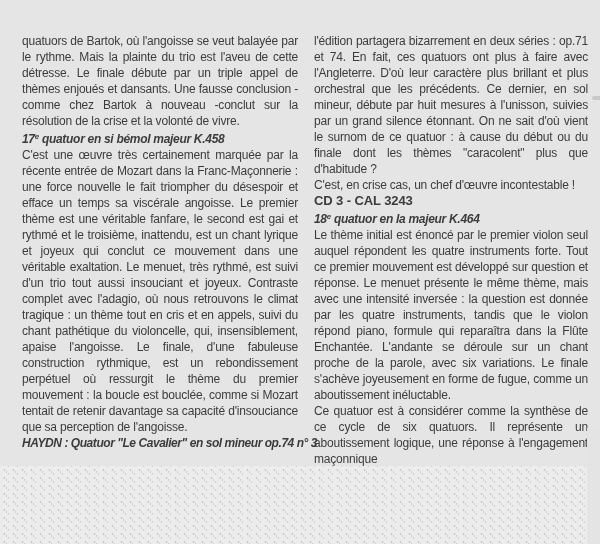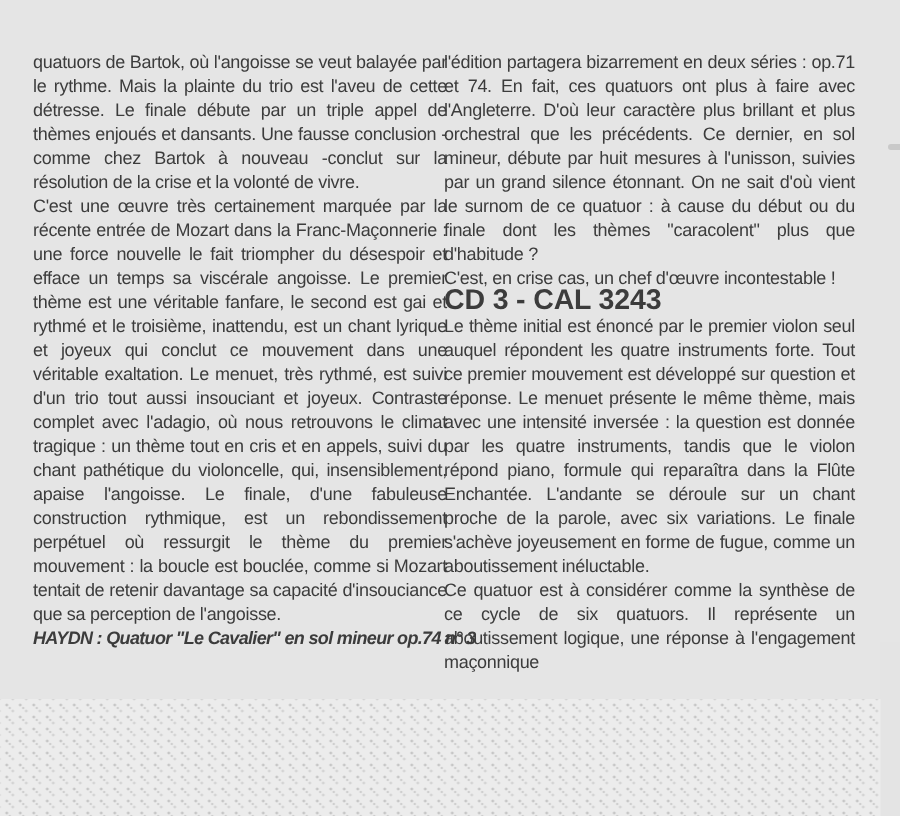--- a/index.html
+++ b/index.html
@@ -22,36 +22,36 @@
     z-index: 1;
   }
   .col-left {
     left: 22px;
     width: 276px;
     height: 432px;
     display: flex;
     flex-direction: column;
   }
   .col-right {
-    left: 296px;
+    left: 314px;
     width: 274px;
   }
   .col p { margin: 0; }
   .mt12 { margin-top: 12px; }
   .mt13 { margin-top: 13px; }
   .mt10 { margin-top: 10px; }
   .h-ital {
     font-style: italic;
     font-weight: bold;
     text-align: left;
     letter-spacing: -0.3px;
   }
   .h-bold {
     font-weight: bold;
-    font-size: 19px;
+    font-size: 13px;
     text-align: left;
     letter-spacing: -0.1px;
   }
   .haydn-heading {
     margin-top: auto;
     font-style: italic;
     font-weight: bold;
     text-align: left;
     white-space: nowrap;
     letter-spacing: -0.45px;
@@ -100,33 +100,35 @@
   }
 </style>
 </head>
 <body>
 
 <div class="page">
 
   <div class="col col-left">
     <p>quatuors de Bartok, où l'angoisse se veut balayée par le rythme. Mais la plainte du trio est l'aveu de cette détresse. Le finale débute par un triple appel de thèmes enjoués et dansants. Une fausse conclusion - comme chez Bartok à nouveau -conclut sur la résolution de la crise et la volonté de vivre.</p>
 
+    <p class="h-ital mt12"><span>17</span><span class="sup">e</span><span> quatuor en si bémol majeur K.458</span></p>
 
     <p>C'est une œuvre très certainement marquée par la récente entrée de Mozart dans la Franc-Maçonnerie : une force nouvelle le fait triompher du désespoir et efface un temps sa viscérale angoisse. Le premier thème est une véritable fanfare, le second est gai et rythmé et le troisième, inattendu, est un chant lyrique et joyeux qui conclut ce mouvement dans une véritable exaltation. Le menuet, très rythmé, est suivi d'un trio tout aussi insouciant et joyeux. Contraste complet avec l'adagio, où nous retrouvons le climat tragique : un thème tout en cris et en appels, suivi du chant pathétique du violoncelle, qui, insensiblement, apaise l'angoisse. Le finale, d'une fabuleuse construction rythmique, est un rebondissement perpétuel où ressurgit le thème du premier mouvement : la boucle est bouclée, comme si Mozart tentait de retenir davantage sa capacité d'insouciance que sa perception de l'angoisse.</p>
 
     <p class="haydn-heading">HAYDN : Quatuor "Le Cavalier" en sol mineur op.74 n° 3</p>
   </div>
 
   <div class="col col-right">
     <p>l'édition partagera bizarrement en deux séries : op.71 et 74. En fait, ces quatuors ont plus à faire avec l'Angleterre. D'où leur caractère plus brillant et plus orchestral que les précédents. Ce dernier, en sol mineur, débute par huit mesures à l'unisson, suivies par un grand silence étonnant. On ne sait d'où vient le surnom de ce quatuor : à cause du début ou du finale dont les thèmes "caracolent" plus que d'habitude ?</p>
 
     <p>C'est, en crise cas, un chef d'œuvre incontestable !</p>
 
     <p class="h-bold mt13">CD 3 - CAL 3243</p>
 
+    <p class="h-ital"><span>18</span><span class="sup">e</span><span> quatuor en la majeur K.464</span></p>
 
     <p>Le thème initial est énoncé par le premier violon seul auquel répondent les quatre instruments forte. Tout ce premier mouvement est développé sur question et réponse. Le menuet présente le même thème, mais avec une intensité inversée : la question est donnée par les quatre instruments, tandis que le violon répond piano, formule qui reparaîtra dans la Flûte Enchantée. L'andante se déroule sur un chant proche de la parole, avec six variations. Le finale s'achève joyeusement en forme de fugue, comme un aboutissement inéluctable.</p>
 
 
     <p>Ce quatuor est à considérer comme la synthèse de ce cycle de six quatuors. Il représente un aboutissement logique, une réponse à l'engagement maçonnique</p>
   </div>
 
   <div class="dot-band"></div>
   <div class="edge-strip"></div>
   <div class="scan-mark"></div>

